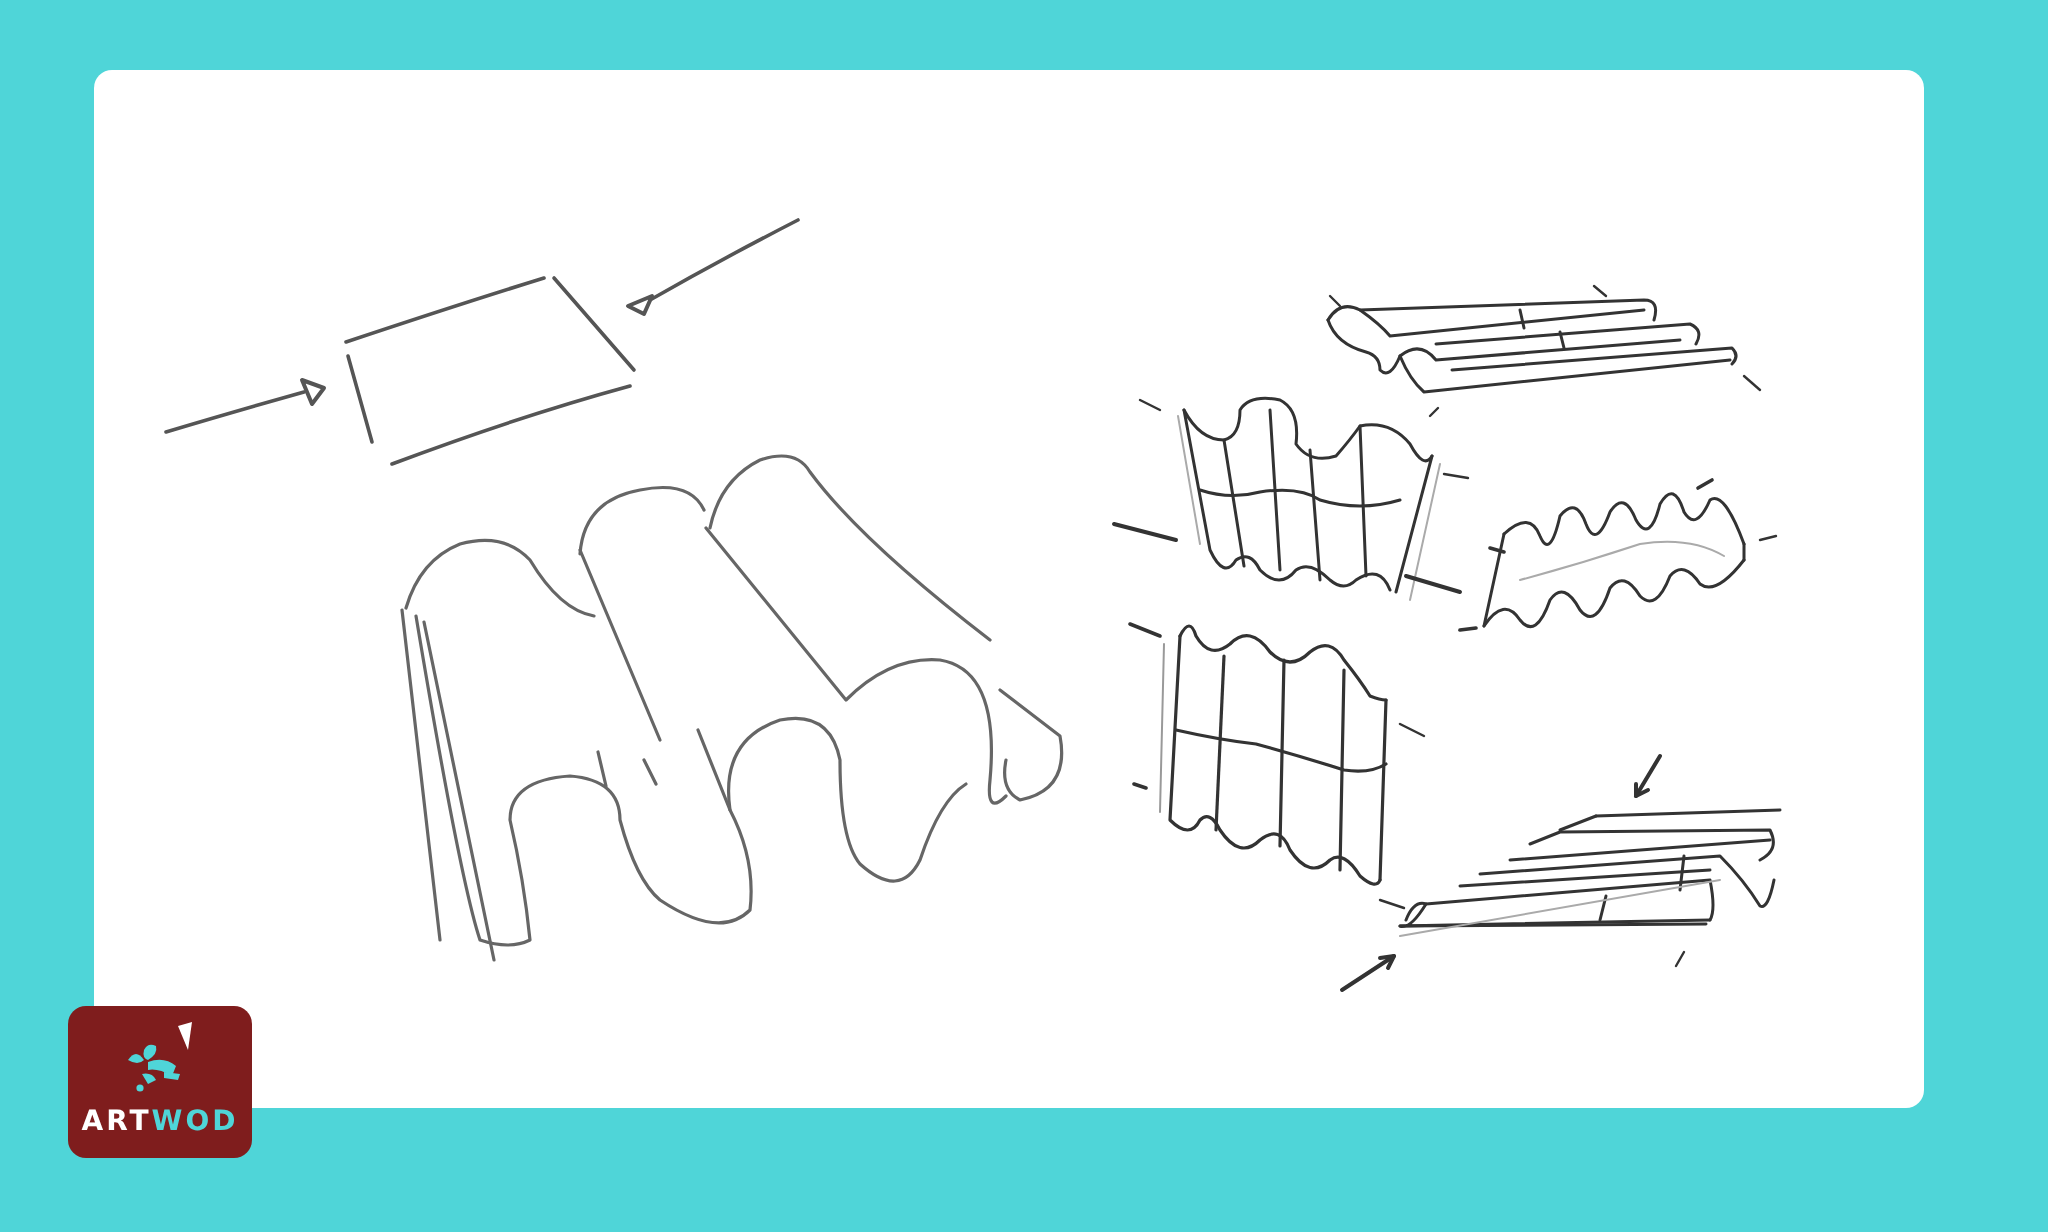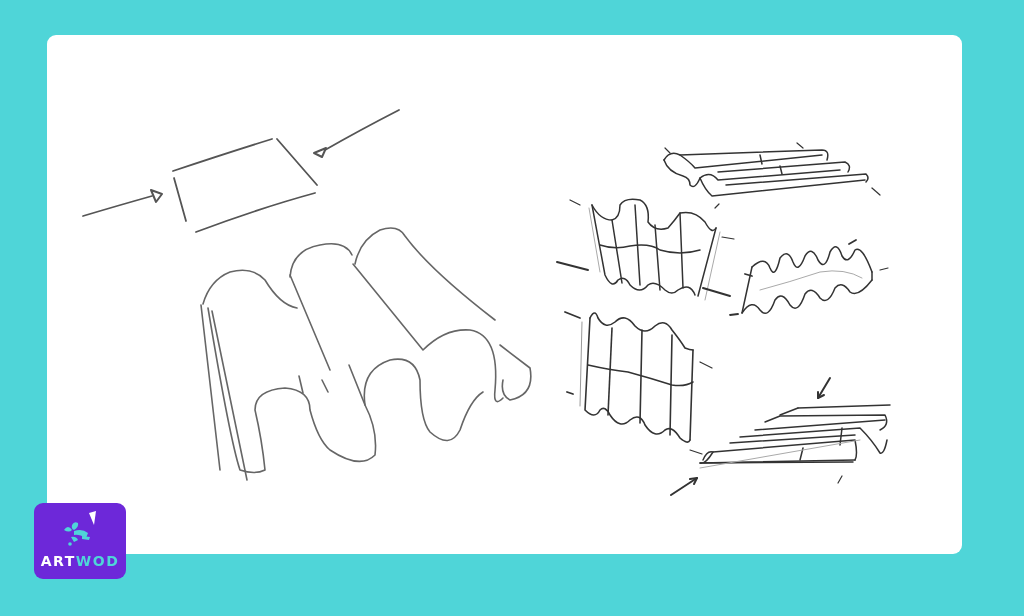--- a/index.html
+++ b/index.html
@@ -12,21 +12,21 @@
   .card {
     position: absolute; left: 47px; top: 35px;
     width: 915px; height: 519px;
     background: #ffffff; border-radius: 9px;
     overflow: hidden;
   }
   .card svg { position: absolute; left: 0; top: 0; }
   .logo {
     position: absolute; left: 34px; top: 503px;
     width: 92px; height: 76px;
-    background: #6d28d9; border-radius: 9px;
+    background: #7f1d1d; border-radius: 9px;
   }
   .logo svg { position: absolute; left: 0; top: 0; }
   .logo-text {
     position: absolute; left: 0; right: 0; top: 50px;
     text-align: center; font-weight: bold; font-size: 14px;
     letter-spacing: 1.5px; line-height: 16px;
     font-family: "DejaVu Sans", sans-serif;
   }
   .logo-text .a { color: #ffffff; }
   .logo-text .b { color: #4fd5d8; }

